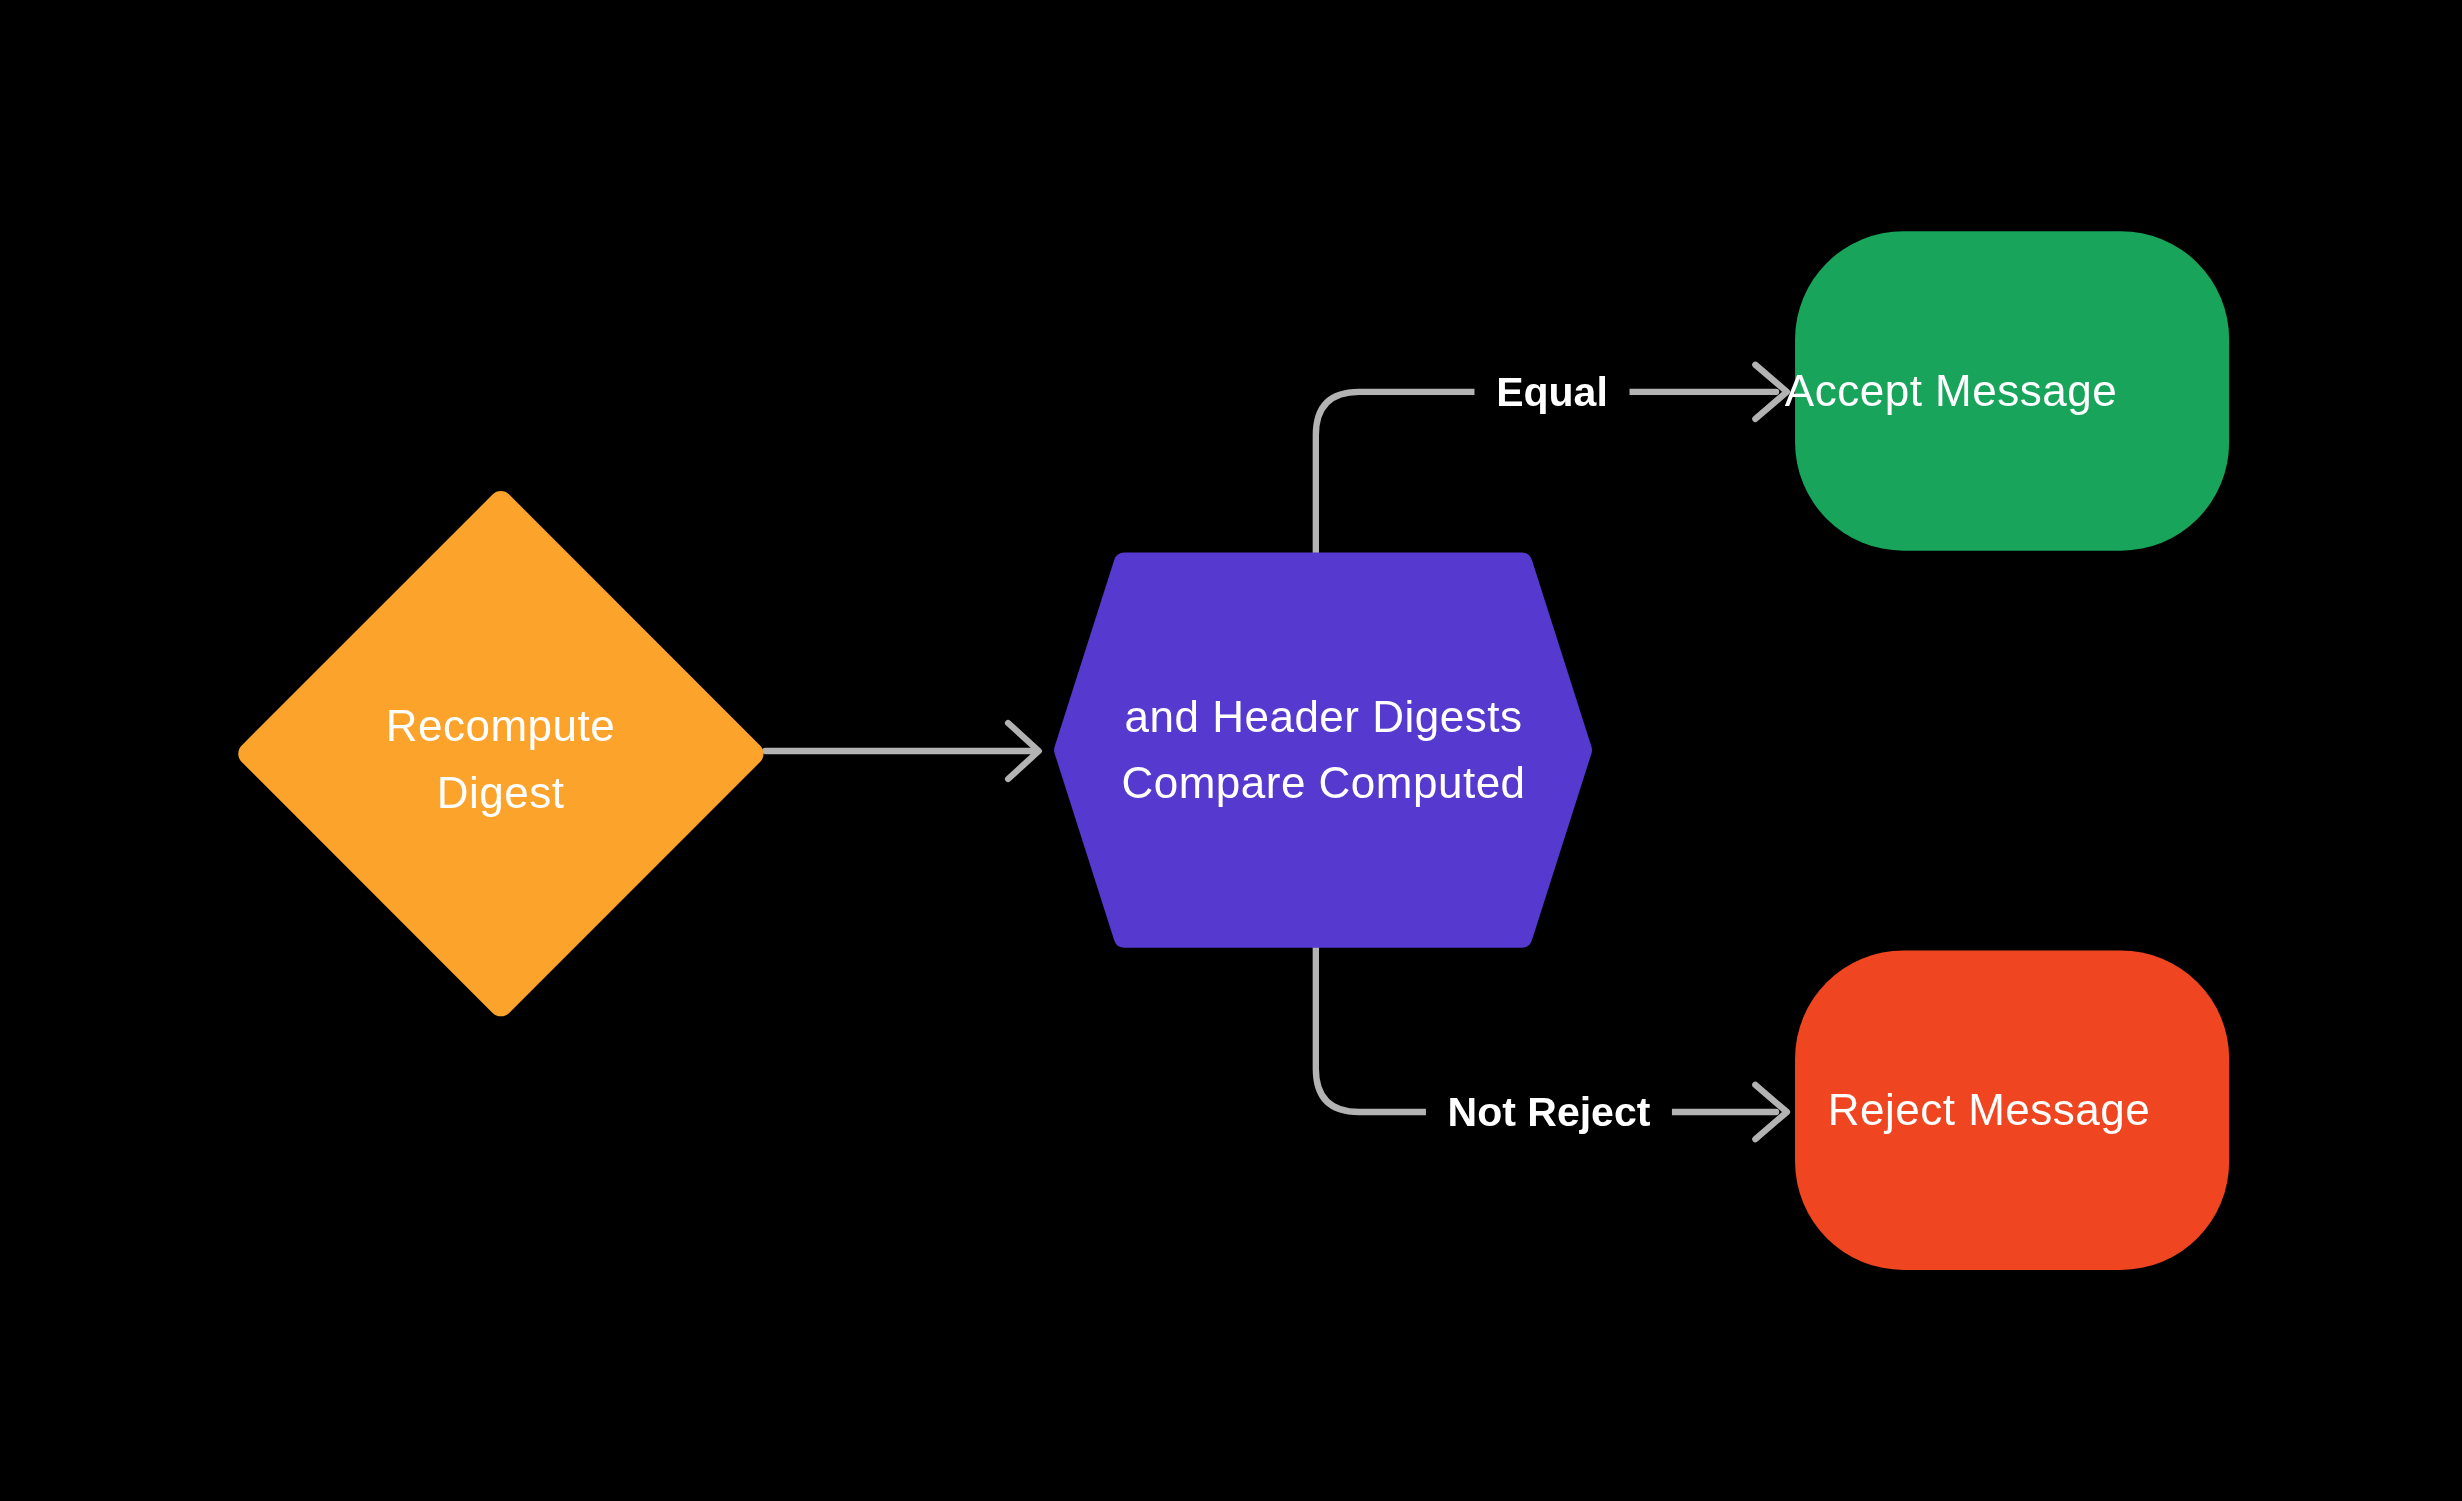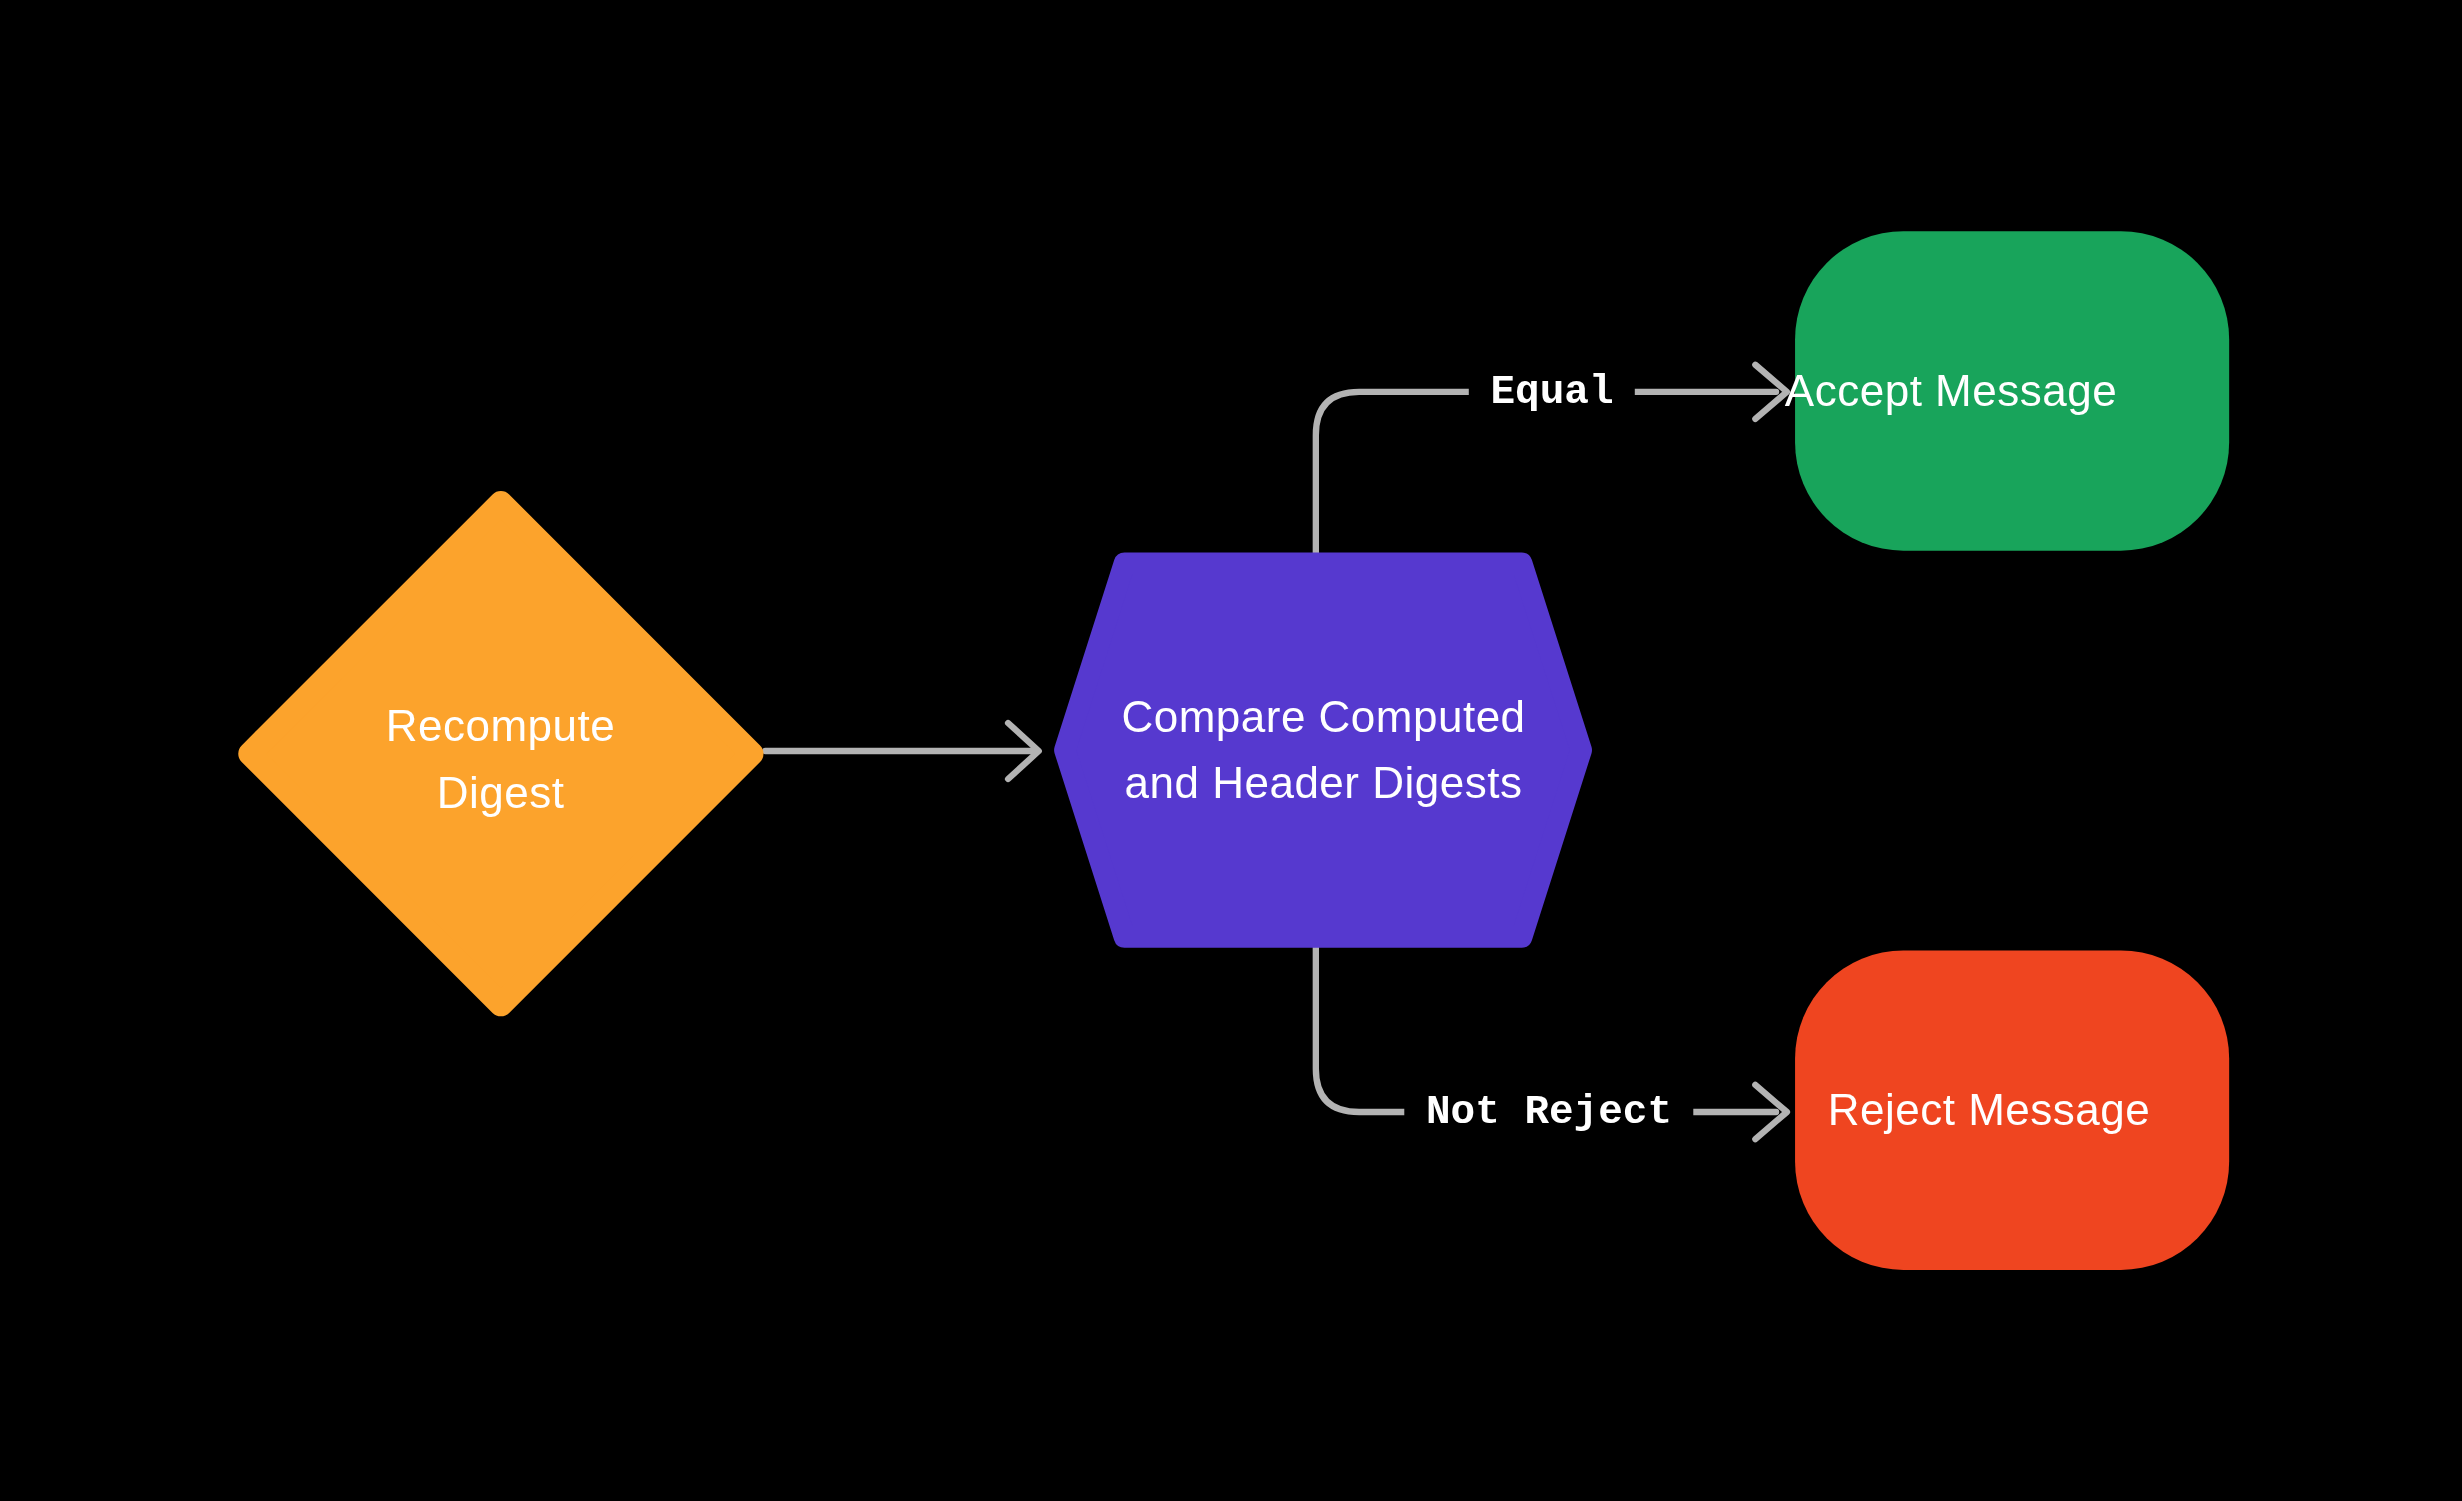--- a/index.html
+++ b/index.html
@@ -38,21 +38,20 @@
   .edge-label {
     position: absolute;
     transform: translate(-50%, -50%);
     color: #FFFFFF;
     background: #000000;
     font-size: 41px;
     font-weight: 600;
     line-height: 1.2;
     padding: 3.6px 21.7px;
     white-space: nowrap;
-    font-family: Liberation Mono, monospace;
   }
   .lbl-line { display: block; }
 </style>
 </head>
 <body>
 
 <div class="canvas">
 
   <svg class="shape-layer" width="2462" height="1502" viewBox="0 0 2728 1664">
 
@@ -79,22 +78,22 @@
 
     <rect x="1989" y="1053" width="481" height="354" rx="120" ry="120" fill="#EF4520"></rect>
   </svg>
 
   <div class="node-label" style="left:311px; top:692px; width:379px;">
     <span class="lbl-line">Recompute</span>
     <span class="lbl-line">Digest</span>
   </div>
 
   <div class="node-label" style="left:1071px; top:684px; width:505px; line-height:66px;">
+    <span class="lbl-line">and Header Digests</span>
     <span class="lbl-line">Compare Computed</span>
-    <span class="lbl-line">and Header Digests</span>
   </div>
 
   <div class="node-label box" style="left:1734px; top:231px; width:434px; height:320px;">Accept Message</div>
 
   <div class="node-label box" style="left:1795px; top:950px; width:388px; height:320px;">Reject Message</div>
 
   <div class="edge-label" style="left:1552px; top:392px;">Equal</div>
 
   <div class="edge-label" style="left:1549px; top:1112px;">Not Reject</div>
 

